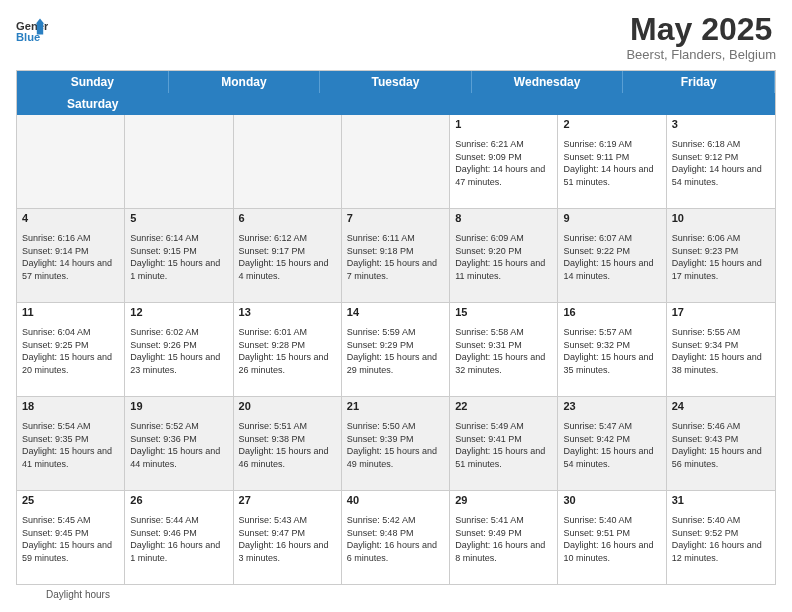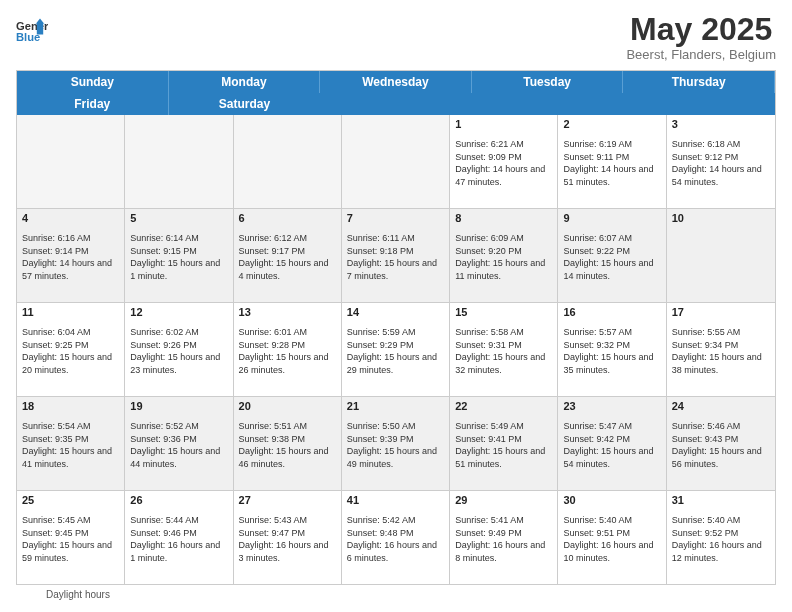--- a/index.html
+++ b/index.html
@@ -136,23 +136,22 @@
     <div class="title-area">
       <div class="month-title">May 2025</div>
       <div class="location">Beerst, Flanders, Belgium</div>
     </div>
   </div>
 
   <div class="calendar">
     <div class="cal-header">
       <div class="cal-header-cell">Sunday</div>
       <div class="cal-header-cell">Monday</div>
+      <div class="cal-header-cell">Tuesday</div>
       <div class="cal-header-cell">Wednesday</div>
-      <div class="cal-header-cell">Tuesday</div>
-      <div class="cal-header-cell">Thursday</div>
       <div class="cal-header-cell">Friday</div>
       <div class="cal-header-cell">Saturday</div>
     </div>
     <div class="cal-body" id="cal-body">
     <div class="cal-row">
           <div class="cal-cell empty"></div>
           <div class="cal-cell empty"></div>
           <div class="cal-cell empty"></div>
           <div class="cal-cell empty"></div>
           <div class="cal-cell">
@@ -188,20 +187,21 @@
           <div class="cal-cell shaded">
             <div class="day-num">8</div>
             <div class="cell-info">Sunrise: 6:09 AM<br>Sunset: 9:20 PM<br>Daylight: 15 hours and 11 minutes.</div>
           </div>
           <div class="cal-cell shaded">
             <div class="day-num">9</div>
             <div class="cell-info">Sunrise: 6:07 AM<br>Sunset: 9:22 PM<br>Daylight: 15 hours and 14 minutes.</div>
           </div>
           <div class="cal-cell shaded">
             <div class="day-num">10</div>
+            <div class="cell-info">Sunrise: 6:06 AM<br>Sunset: 9:23 PM<br>Daylight: 15 hours and 17 minutes.</div>
           </div>
         </div>
         <div class="cal-row">
           <div class="cal-cell">
             <div class="day-num">11</div>
             <div class="cell-info">Sunrise: 6:04 AM<br>Sunset: 9:25 PM<br>Daylight: 15 hours and 20 minutes.</div>
           </div>
           <div class="cal-cell">
             <div class="day-num">12</div>
             <div class="cell-info">Sunrise: 6:02 AM<br>Sunset: 9:26 PM<br>Daylight: 15 hours and 23 minutes.</div>
@@ -264,21 +264,21 @@
           </div>
           <div class="cal-cell">
             <div class="day-num">26</div>
             <div class="cell-info">Sunrise: 5:44 AM<br>Sunset: 9:46 PM<br>Daylight: 16 hours and 1 minute.</div>
           </div>
           <div class="cal-cell">
             <div class="day-num">27</div>
             <div class="cell-info">Sunrise: 5:43 AM<br>Sunset: 9:47 PM<br>Daylight: 16 hours and 3 minutes.</div>
           </div>
           <div class="cal-cell">
-            <div class="day-num">41</div>
+            <div class="day-num">40</div>
             <div class="cell-info">Sunrise: 5:42 AM<br>Sunset: 9:48 PM<br>Daylight: 16 hours and 6 minutes.</div>
           </div>
           <div class="cal-cell">
             <div class="day-num">29</div>
             <div class="cell-info">Sunrise: 5:41 AM<br>Sunset: 9:49 PM<br>Daylight: 16 hours and 8 minutes.</div>
           </div>
           <div class="cal-cell">
             <div class="day-num">30</div>
             <div class="cell-info">Sunrise: 5:40 AM<br>Sunset: 9:51 PM<br>Daylight: 16 hours and 10 minutes.</div>
           </div>

